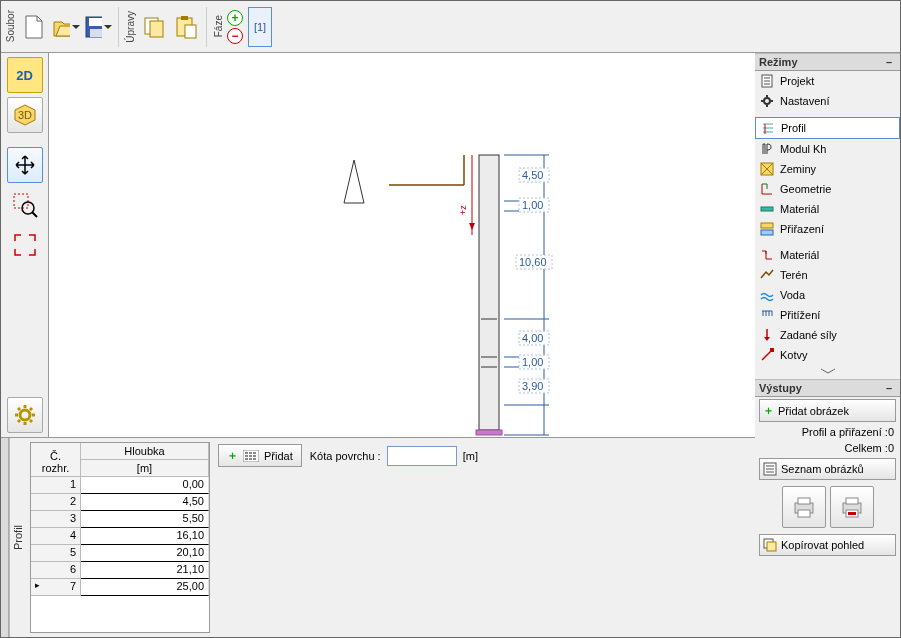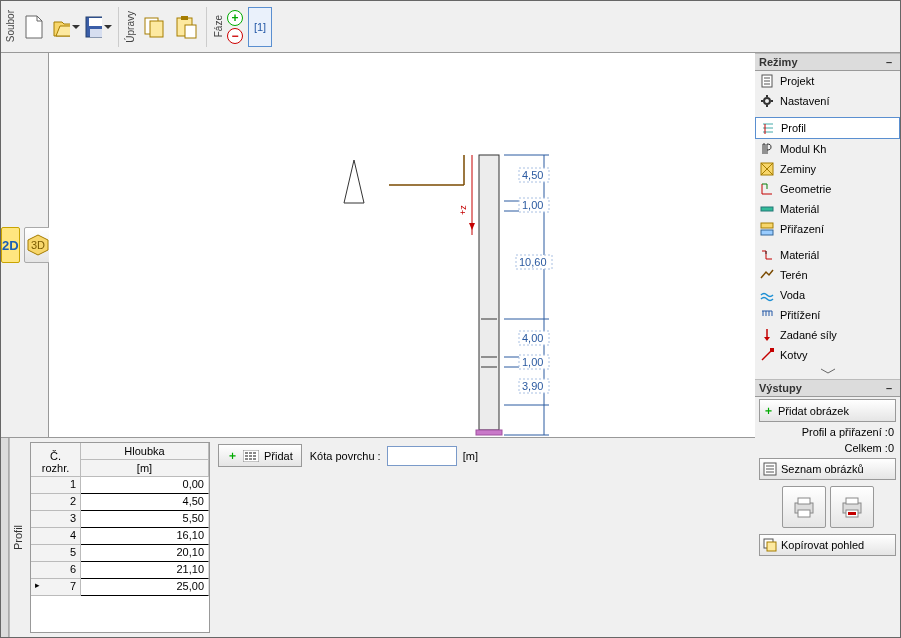--- a/index.html
+++ b/index.html
@@ -8,21 +8,21 @@
   .top-toolbar { display: flex; align-items: center; height: 52px; background: #f0f0f0; border-bottom: 1px solid #999; padding: 2px; }
   .vlabel { writing-mode: vertical-rl; transform: rotate(180deg); color: #444; font-size: 10px; padding: 0 2px; }
   .tool-btn { width: 30px; height: 30px; margin: 1px; display: flex; align-items: center; justify-content: center; border: 1px solid transparent; border-radius: 3px; cursor: pointer; }
   .dd::after { content: ''; border: 4px solid transparent; border-top: 4px solid #333; margin-left: 2px; position: relative; top: 2px; }
   .sep { width: 1px; height: 40px; background: #ccc; margin: 0 4px; }
   .plus-minus { display: flex; flex-direction: column; gap: 0; }
   .pm { width: 16px; height: 16px; display: flex; align-items: center; justify-content: center; font-size: 12px; font-weight: bold; border: 1px solid #888; border-radius: 50%; background: #fff; margin: 1px; }
   .stage-btn { width: 24px; height: 40px; border: 1px solid #5a8fd0; background: #eaf1fb; display: flex; align-items: center; justify-content: center; margin: 0 4px; color: #2458a6; font-size: 11px; }
 
   .mid { flex: 1; display: flex; min-height: 0; }
-  .left-rail { width: 48px; background: #f0f0f0; border-right: 1px solid #999; display: flex; align-items: center; padding: 4px 0; gap: 4px; }
+  .left-rail { width: 48px; background: #f0f0f0; border-right: 1px solid #999; display: flex; flex-direction: column; align-items: center; padding: 4px 0; gap: 4px; }
   .rail-btn { width: 36px; height: 36px; border: 1px solid #aaa; background: linear-gradient(#fff,#e5e5e5); border-radius: 2px; display: flex; align-items: center; justify-content: center; cursor: pointer; }
   .rail-btn.active { border-color: #c9a400; background: #ffe680; }
   .rail-btn.sel { border-color: #5a8fd0; background: linear-gradient(#f5faff,#dcecff); }
   .flex-spacer { flex: 1; }
 
   .canvas-area { flex: 1; background: #fff; position: relative; overflow: hidden; border-right: 1px solid #999; }
 
   .right-panel { width: 120px; background: #f0f0f0; display: flex; flex-direction: column; }
   .panel-head { display: flex; align-items: center; justify-content: space-between; background: #dcdcdc; border-top: 1px solid #bbb; border-bottom: 1px solid #999; padding: 2px 4px; font-weight: bold; color: #333; }
   .min { cursor: pointer; font-weight: bold; padding: 0 4px; }

